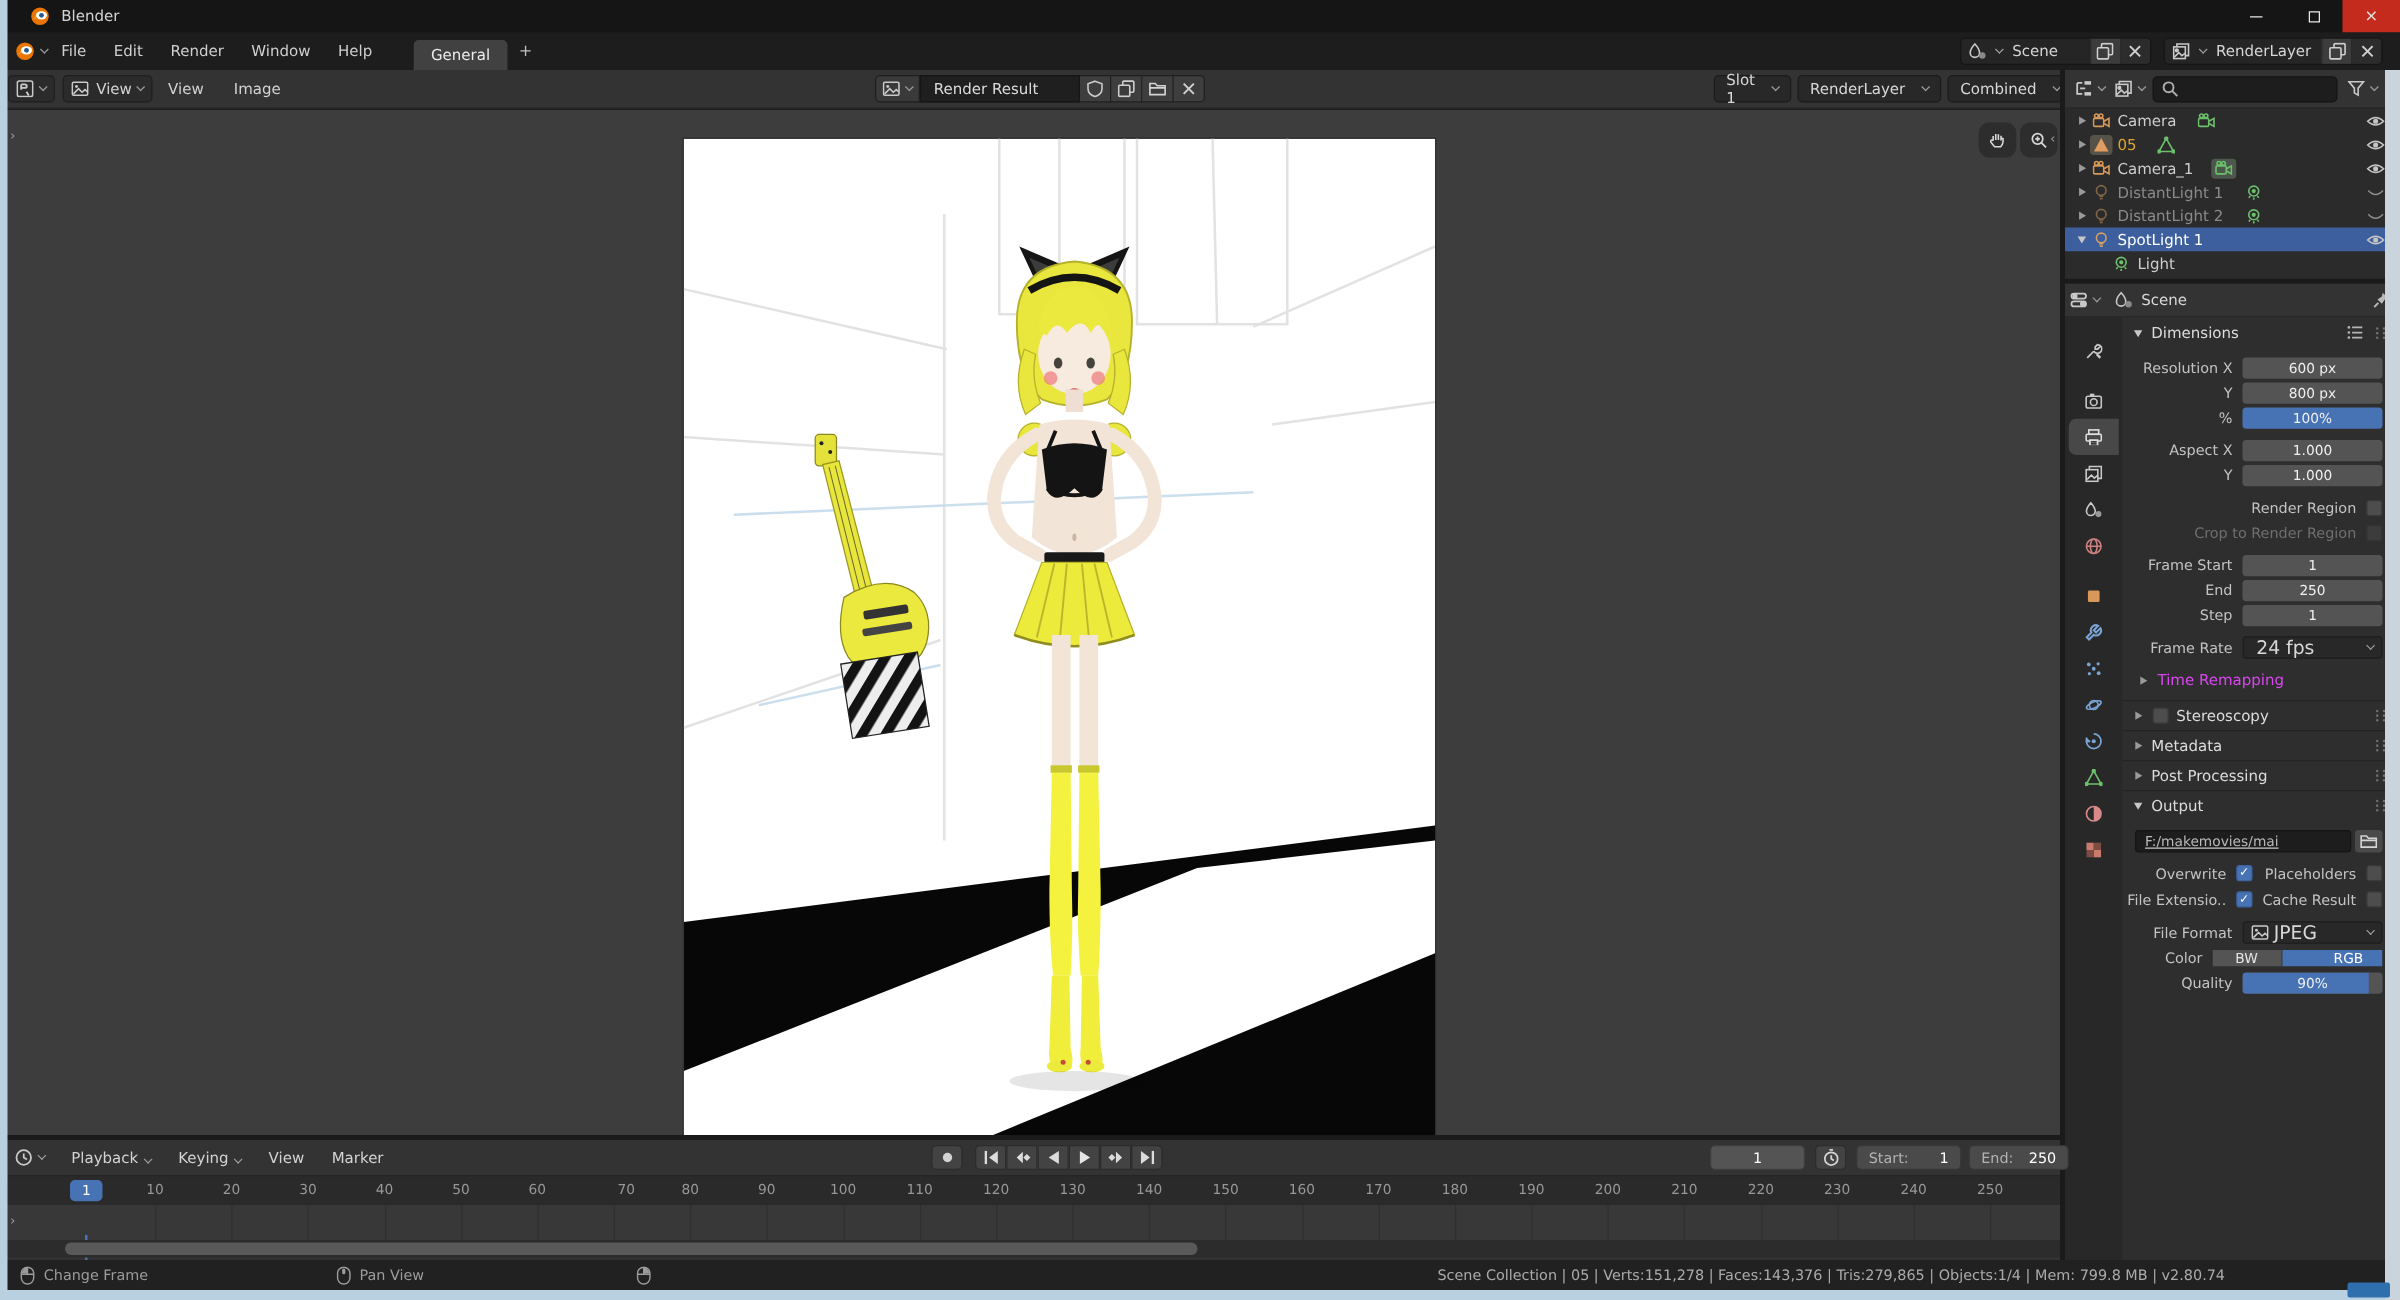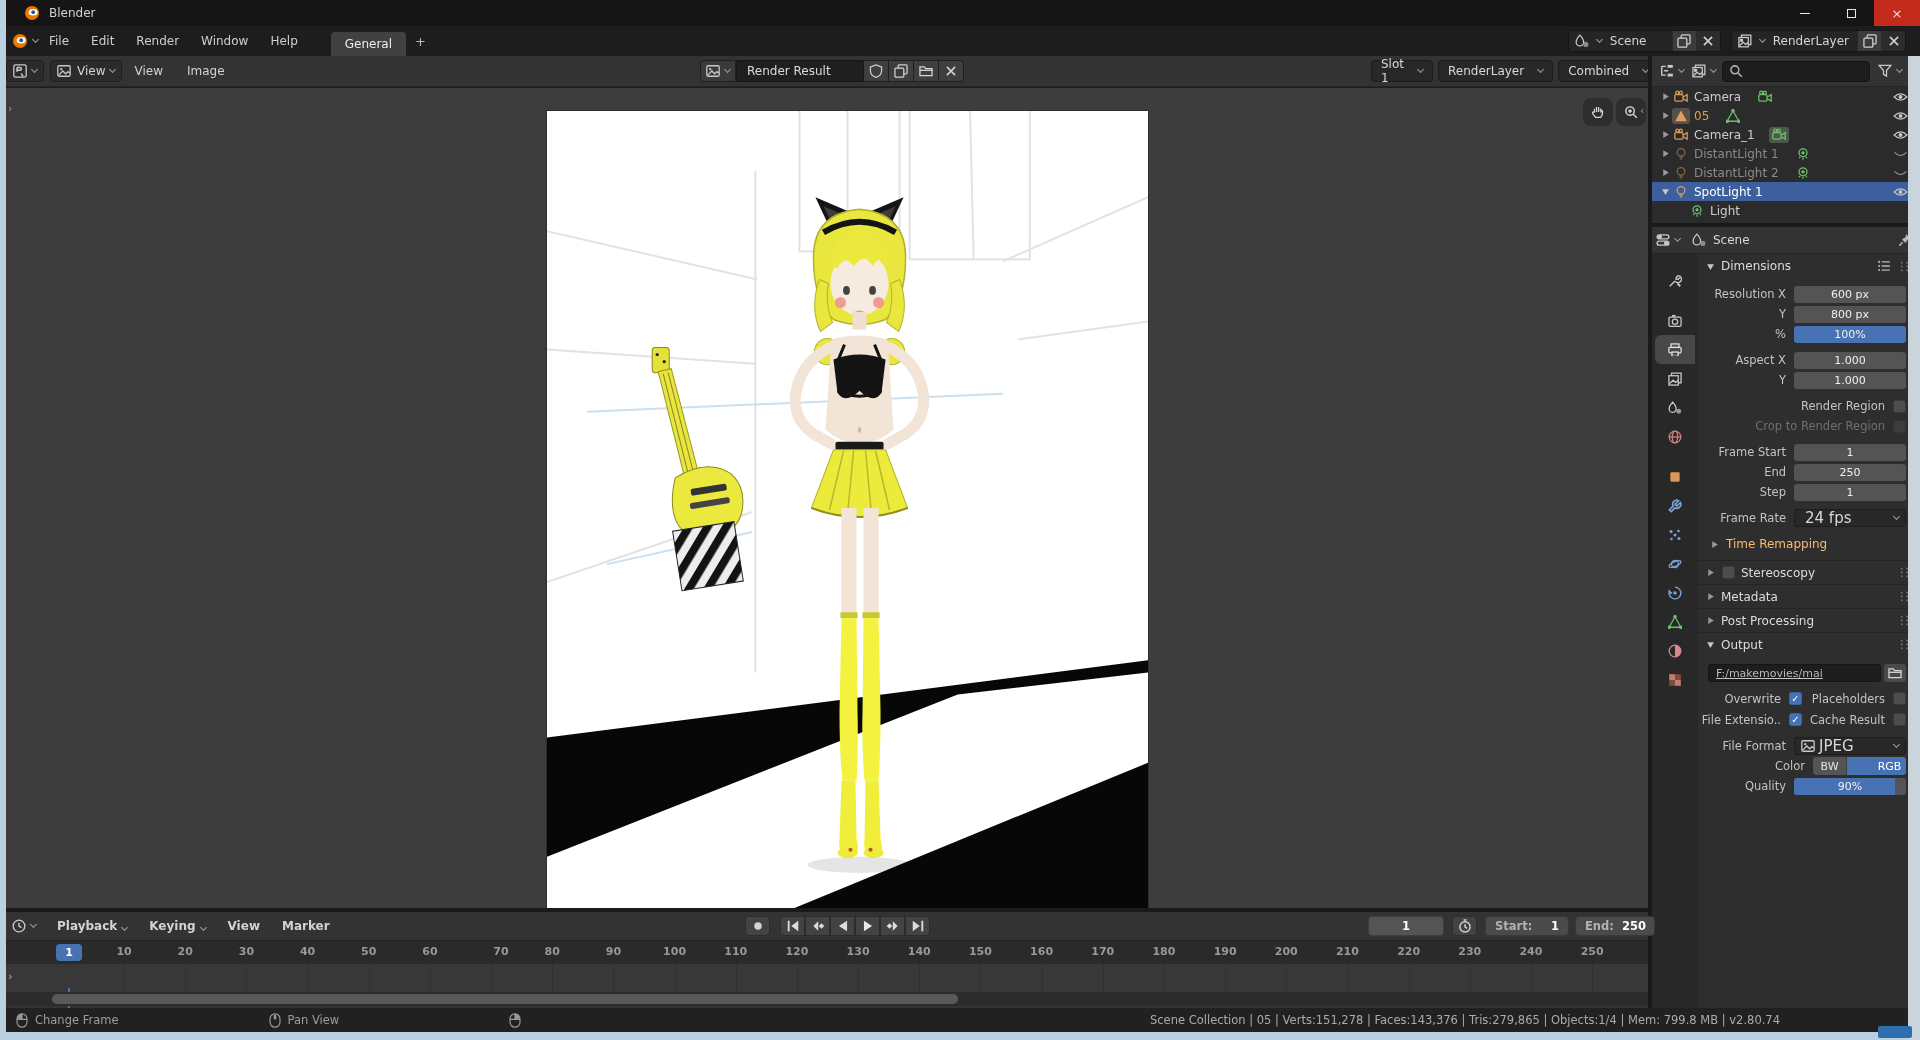--- a/index.html
+++ b/index.html
@@ -76,35 +76,35 @@
   .plabel.dis{color:#6f6f6f;}
   .pfield{width:112px;height:17px;background:#545454;border-radius:3px;color:#f0f0f0;font-size:11px;display:flex;align-items:center;justify-content:center;position:relative;overflow:hidden;}
   .pfield.blue{background:#4772b3;}
   .pfield .fill{position:absolute;left:0;top:0;bottom:0;background:#4772b3;}
   .pfield .ftxt{position:relative;z-index:1;}
   .pdrop{width:112px;height:18px;background:#282828;border:1px solid #1d1d1d;border-radius:3px;color:#d8d8d8;font-size:15px;display:flex;align-items:center;padding:0 6px;}
   .pdrop .dtxt{flex:1;margin-left:4px;}
   .cb{width:13px;height:13px;border-radius:2.5px;background:#4d4d4d;border:1px solid #3a3a3a;flex:none;display:flex;align-items:center;justify-content:center;color:#fff;font-size:10px;}
   .cb.on{background:#4772b3;border-color:#3d63a0;}
   .gap6{height:6px;}
-  .subhdr{display:flex;align-items:center;height:20px;padding-left:12px;color:#fdba74;}
+  .subhdr{display:flex;align-items:center;height:20px;padding-left:12px;color:#d946ef;}
   .subhdr .lbl{margin-left:7px;}
   .two-col{display:flex;align-items:center;height:21px;padding-right:14px;}
   .two-col .half{flex:1;display:flex;align-items:center;}
   .two-col .half .plabel{font-size:11.5px;}
   .pathrow{display:flex;align-items:flex-end;height:20px;padding:0 14px 0 10px;text-decoration:underline;}
   .pathfield{flex:1;height:18px;background:#1d1d1d;border:1px solid #151515;border-radius:3px;color:#b9b9b9;font-size:11px;display:flex;align-items:center;padding:0 7px;white-space:nowrap;overflow:hidden;}
   .pathbtn{width:22px;height:18px;background:#4a4a4a;border-radius:3px;margin-left:3px;display:flex;align-items:center;justify-content:center;}
-  .segbtns{width:93px;display:flex;height:18px;border-radius:3px;overflow:hidden;}
+  .segbtns{width:136px;display:flex;height:18px;border-radius:3px;overflow:hidden;align-items:center;}
   .seg{flex:1;display:flex;align-items:center;justify-content:center;font-size:11px;background:#545454;color:#e3e3e3;}
   .seg.on{background:#4772b3;color:#fff;padding-left:26px;}
   .seg+.seg{border-left:1px solid #3c3c3c;}
   
   #tl-div{left:0;top:908px;width:1648px;height:4px;background:#1a1a1a;}
-  #timeline{left:0;top:912px;width:1648px;height:124px;background:#333333;font-weight:bold;}
+  #timeline{left:0;top:912px;width:1648px;height:124px;background:#333333;}
   #tl-hdr{display:flex;align-items:center;height:28px;font-size:12px;color:#d3d3d3;}
   #tl-ruler{position:absolute;left:0;top:28px;width:1648px;height:24px;background:#2a2a2a;border-top:1px solid #252525;}
   .tick{position:absolute;top:4px;width:40px;margin-left:-20px;text-align:center;font-size:11px;color:#989898;}
   #tl-track{position:absolute;left:0;top:52px;width:1648px;height:42px;background:#383838;}
   .gline{position:absolute;top:0;bottom:14px;width:1px;background:#2f2f2f;}
   #tl-scroll{position:absolute;left:0;bottom:0;width:100%;height:14px;background:#2c2c2c;}
   #tl-scroll .handle{position:absolute;left:52px;width:906px;top:2px;height:10px;border-radius:5px;background:#595959;}
   #cf-badge{position:absolute;top:3px;width:26px;height:17px;margin-left:-13px;background:#4772b3;border-radius:4px;color:#fff;font-size:11px;display:flex;align-items:center;justify-content:center;}
   #cf-line{position:absolute;top:24px;width:2px;height:70px;margin-left:-1px;background:#4772b3;}
   .pbtn{width:25px;height:20px;background:#434343;border:1px solid #2c2c2c;display:flex;align-items:center;justify-content:center;}

